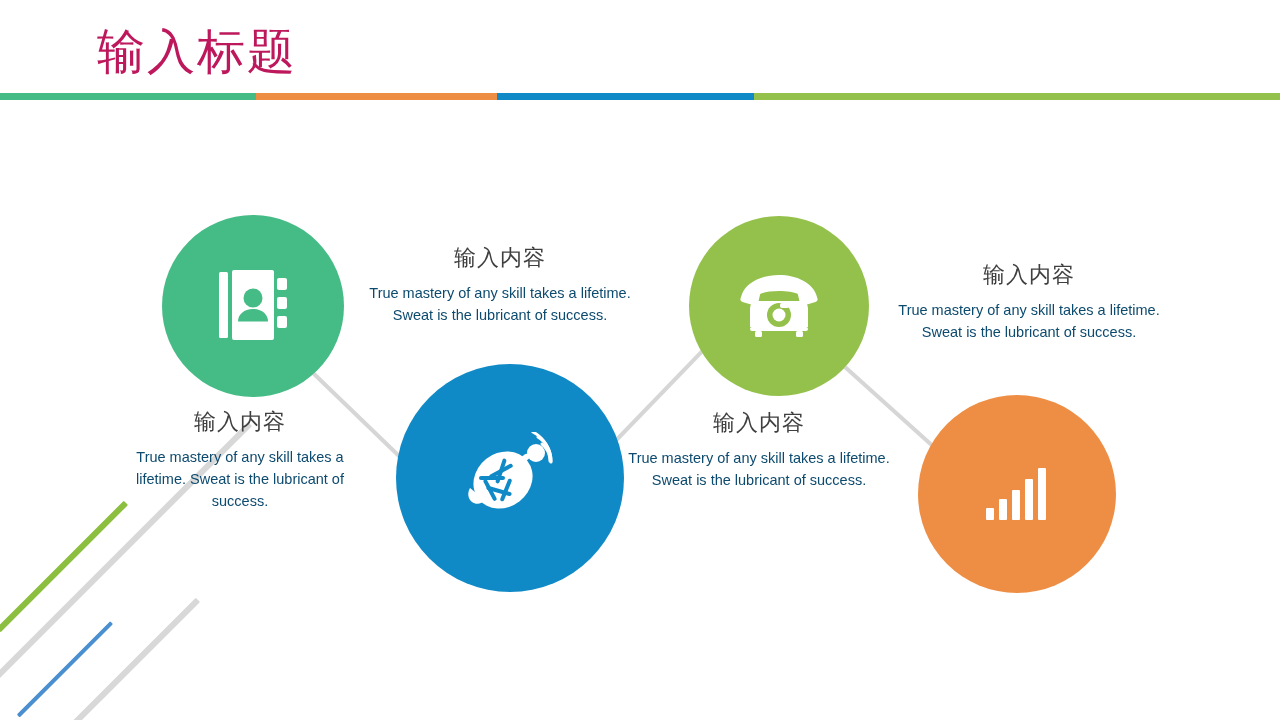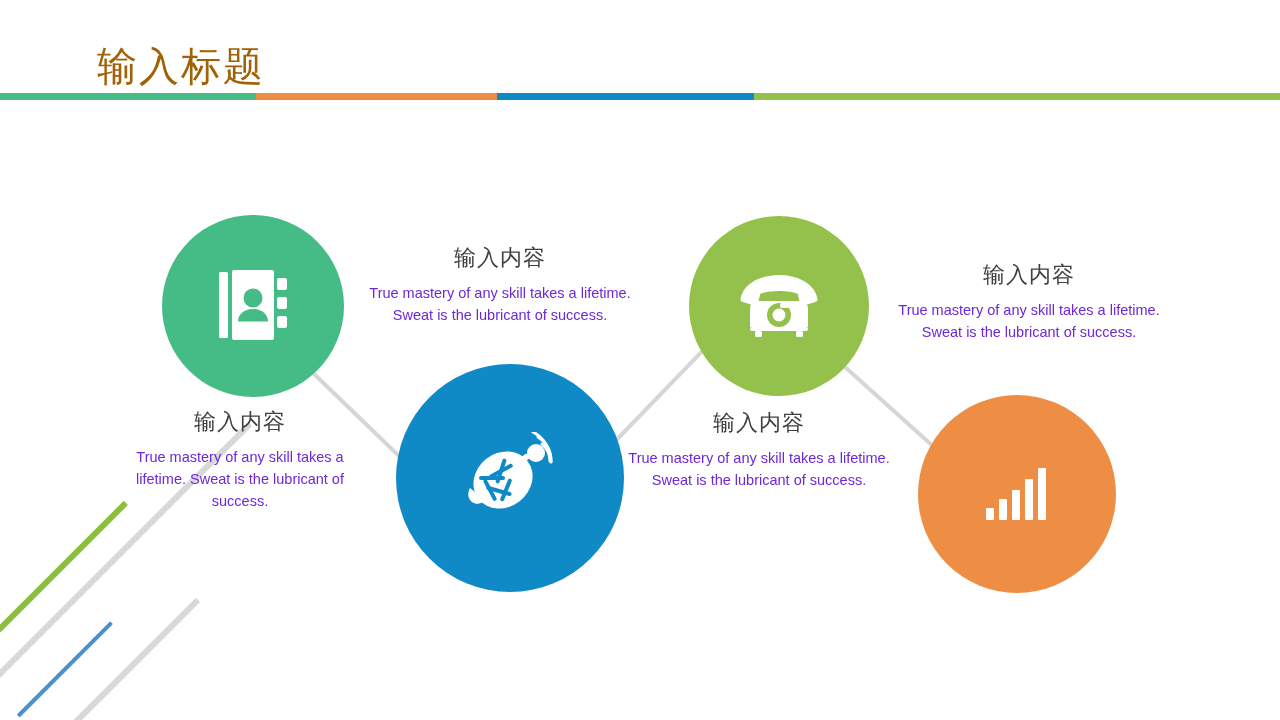--- a/index.html
+++ b/index.html
@@ -16,27 +16,26 @@
     height: 720px;
     background: #ffffff;
     overflow: hidden;
   }
 
   
   #slide-title {
     position: absolute;
     left: 97px;
     top: 26px;
-    font-size: 40px;
+    font-size: 48px;
     font-weight: 400;
     letter-spacing: 2px;
-    color: #a16207;
+    color: #be185d;
     line-height: 1.1;
     white-space: nowrap;
-    margin-top: 18px;
   }
 
   
   .rule-bar {
     position: absolute;
     top: 93px;
     height: 7px;
   }
 
   
@@ -75,21 +74,21 @@
   .block-heading {
     font-size: 22px;
     color: #3f3f3f;
     letter-spacing: 1px;
     line-height: 1.25;
     margin: 0 0 10px 0;
     font-weight: 400;
   }
   .block-body {
     font-size: 14.5px;
-    color: #6d28d9;
+    color: #0c4a6e;
     line-height: 1.52;
     margin: 0;
     font-weight: 400;
   }
 </style>
 </head>
 <body>
 
 <div id="slide">
 

